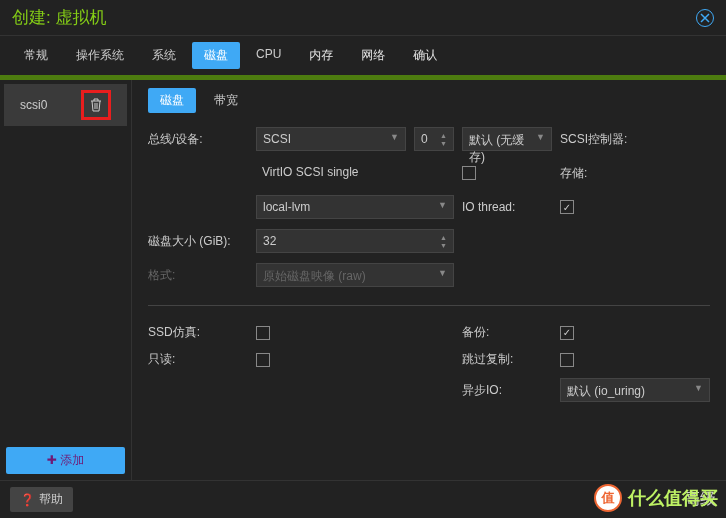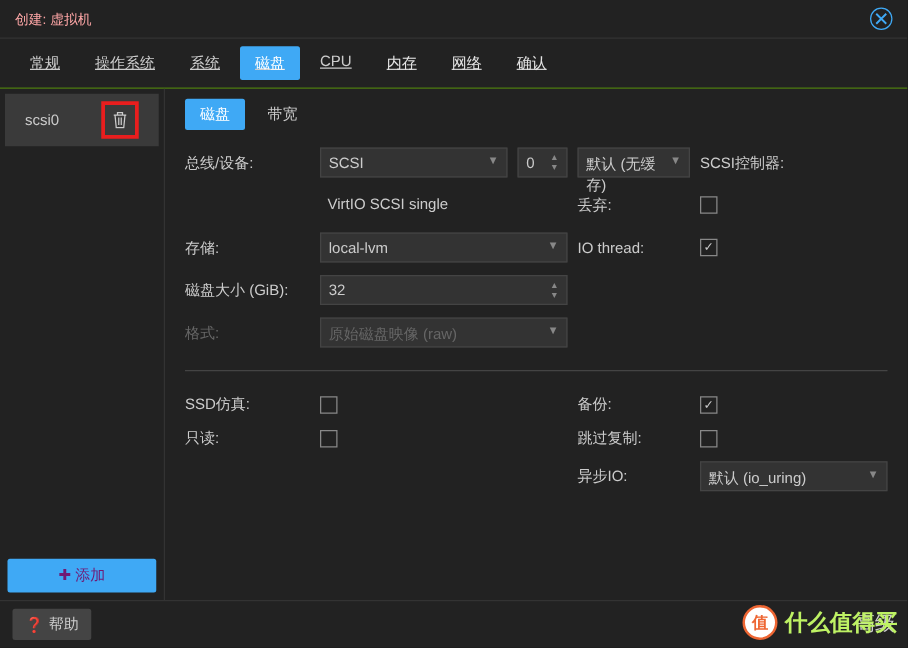--- a/index.html
+++ b/index.html
@@ -20,34 +20,33 @@
   display: flex;
   flex-direction: column;
 }
 .titlebar {
   display: flex;
   justify-content: space-between;
   align-items: center;
   padding: 6px 12px;
   border-bottom: 1px solid #333;
 }
-.titlebar .title { color: #fca5a5; font-size: 11px; }
+.titlebar .title { color: #84cc16; font-size: 17px; }
 .titlebar .close {
   width: 18px; height: 18px;
   border: 1px solid #3fa9f5;
   border-radius: 50%;
   display: flex; align-items: center; justify-content: center;
   color: #3fa9f5; font-size: 11px;
 }
 .tabs {
   display: flex;
   gap: 4px;
   padding: 6px 12px;
-  border-bottom: 1px solid #4d7c0f;
-  text-decoration: underline;
+  border-bottom: 5px solid #4d7c0f;
 }
 .tab {
   padding: 5px 12px;
   color: #ccc;
   cursor: pointer;
 }
 .tab.active { background: #3fa9f5; color: #fff; border-radius: 2px; }
 .tab.dim { color: #e5e5e5; }
 .body {
   flex: 1;
@@ -214,21 +213,20 @@
               <span>▼</span>
             </span>
           </div>
         <div class="select">
             <span>默认 (无缓存)</span>
             <span class="chev">▼</span>
           </div>
 
         <div class="label">SCSI控制器:</div>
         <div class="text full" style="background:none;border:none;">VirtIO SCSI single</div>
-        <div class="label">丢弃:</div>
         <div>
             <span class="chk"></span>
           </div>
 
         <div class="label">存储:</div>
         <div class="select full">
             <span>local-lvm</span>
             <span class="chev">▼</span>
           </div>
         <div class="label">IO thread:</div>

